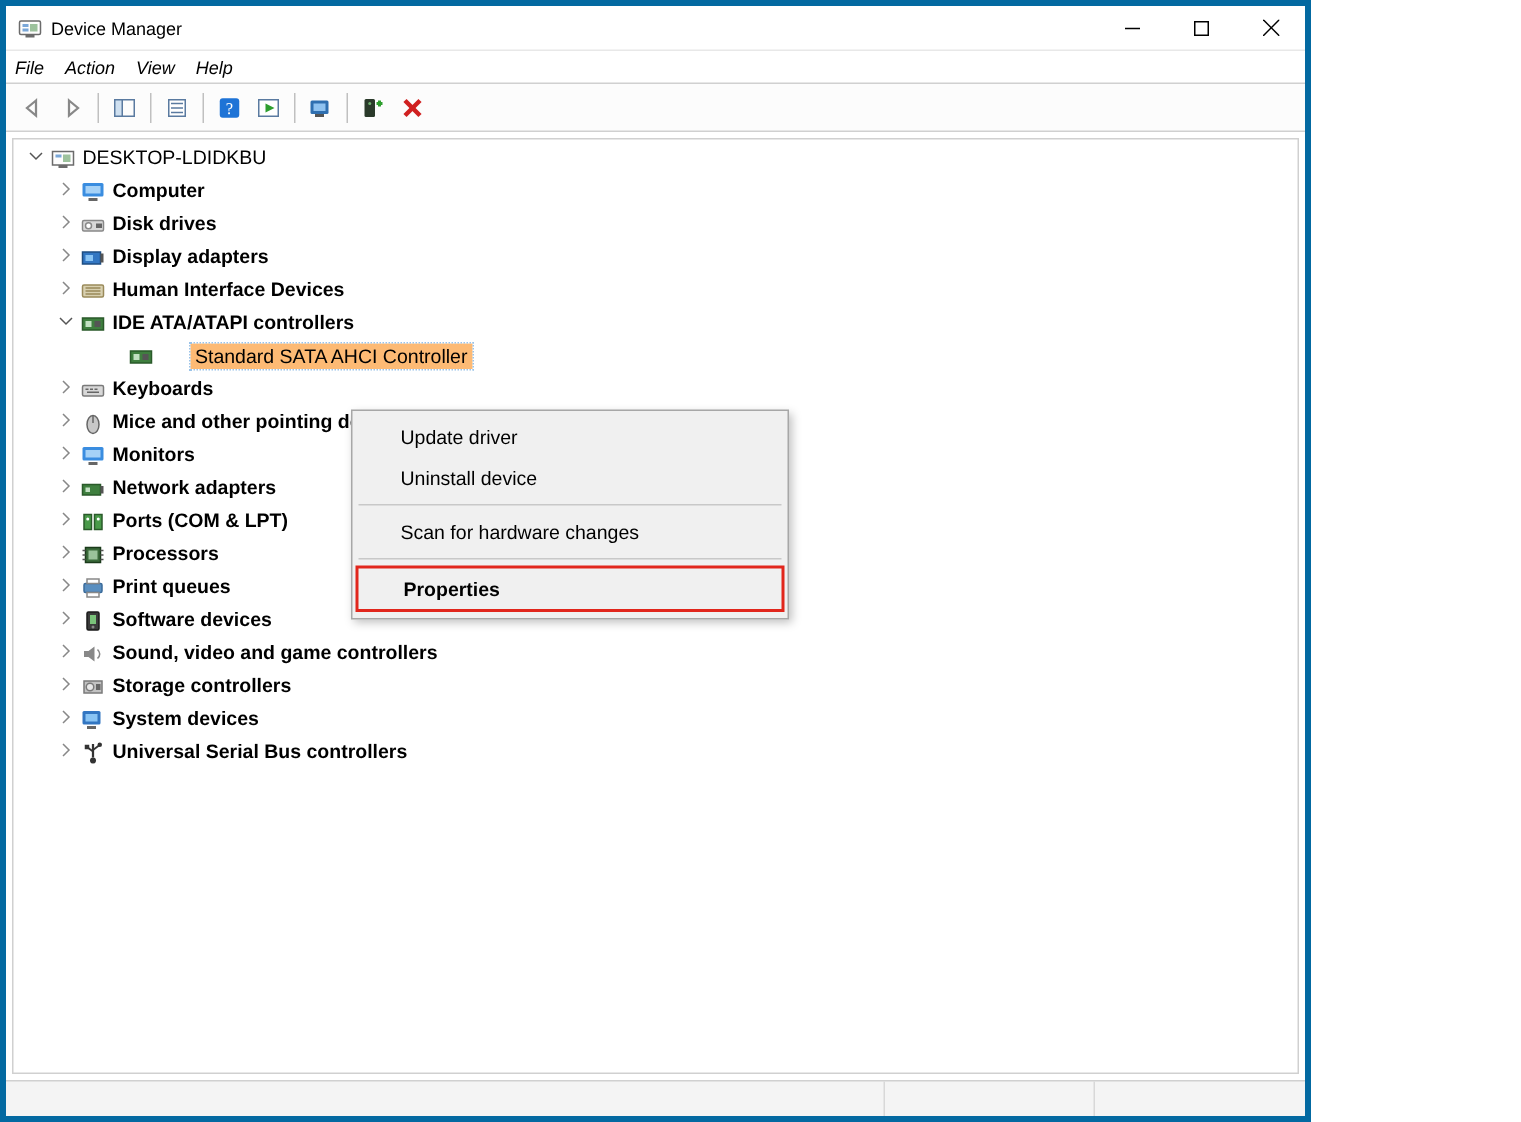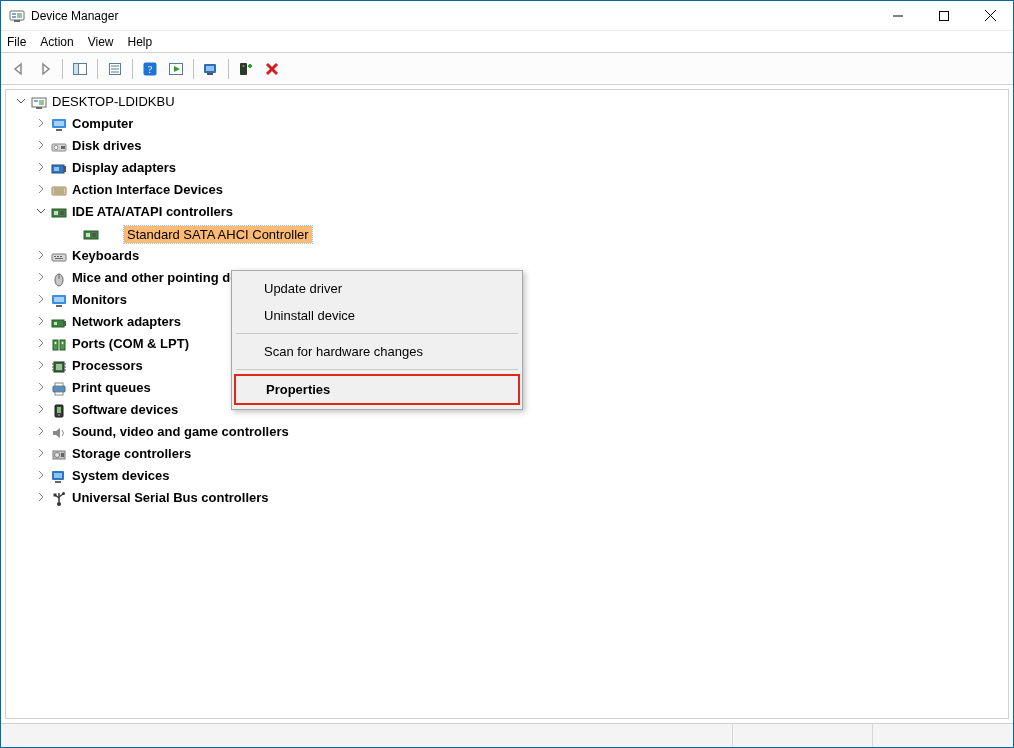--- a/index.html
+++ b/index.html
@@ -4,23 +4,23 @@
 <style>
   * { box-sizing: border-box; }
   body {
     margin: 0;
     font-family: "Segoe UI", Tahoma, sans-serif;
     font-size: 12px;
     background: #fff;
     color: #000;
   }
   .window {
-    width: 1014px;
+    width: 874px;
     height: 748px;
-    border: 1px solid #0369a1;
+    border: 4px solid #0369a1;
     background: #fff;
     display: flex;
     flex-direction: column;
     margin: 0;
     position: relative;
   }
   .titlebar {
     height: 30px;
     background: #fff;
     display: flex;
@@ -45,20 +45,21 @@
     cursor: default;
   }
   .menubar {
     height: 22px;
     display:flex;
     align-items:center;
     padding: 0 6px;
     gap: 14px;
     border-bottom: 1px solid #d0d0d0;
     font-size: 12px;
+    font-style: italic;
   }
   .menubar span { cursor: default; }
   .toolbar {
     height: 32px;
     display:flex;
     align-items:center;
     padding: 0 6px;
     gap: 2px;
     border-bottom: 1px solid #d0d0d0;
     background: #fcfcfc;
@@ -326,21 +327,21 @@
             </svg>
           </span>
         <span class="node-icon">
             <svg width="16" height="16">
               <rect x="1" y="4" width="14" height="8" rx="1" fill="#d8d0b0" stroke="#9a8a5a"></rect>
               <line x1="3" y1="6" x2="13" y2="6" stroke="#9a8a5a"></line>
               <line x1="3" y1="8" x2="13" y2="8" stroke="#9a8a5a"></line>
               <line x1="3" y1="10" x2="13" y2="10" stroke="#9a8a5a"></line>
             </svg>
           </span>
-        <span class="node-label">Action Interface Devices</span>
+        <span class="node-label">Human Interface Devices</span>
       </div>
 
       <div class="tree-row lvl1">
         <span class="chev">
             <svg width="10" height="10">
               <path d="M1 3 L5 7 L9 3" fill="none" stroke="#555"></path>
             </svg>
           </span>
         <span class="node-icon">
             <svg width="16" height="16">

